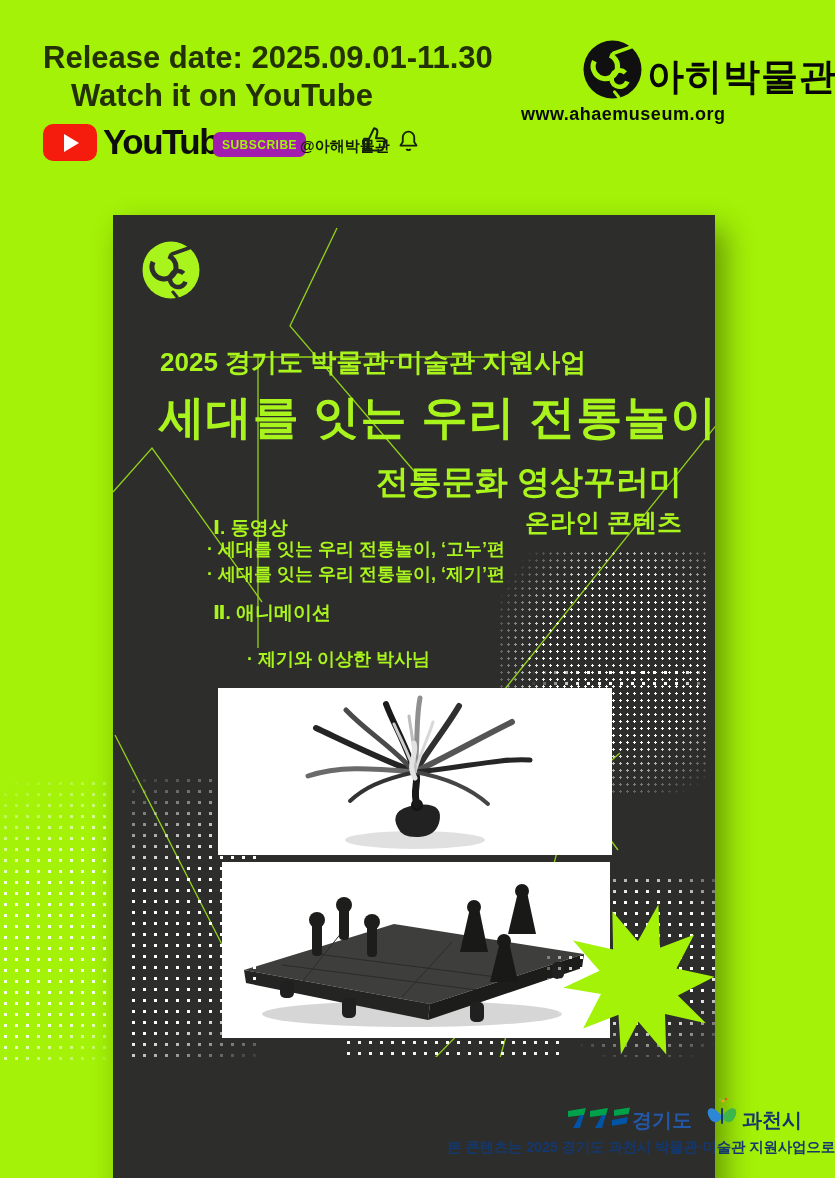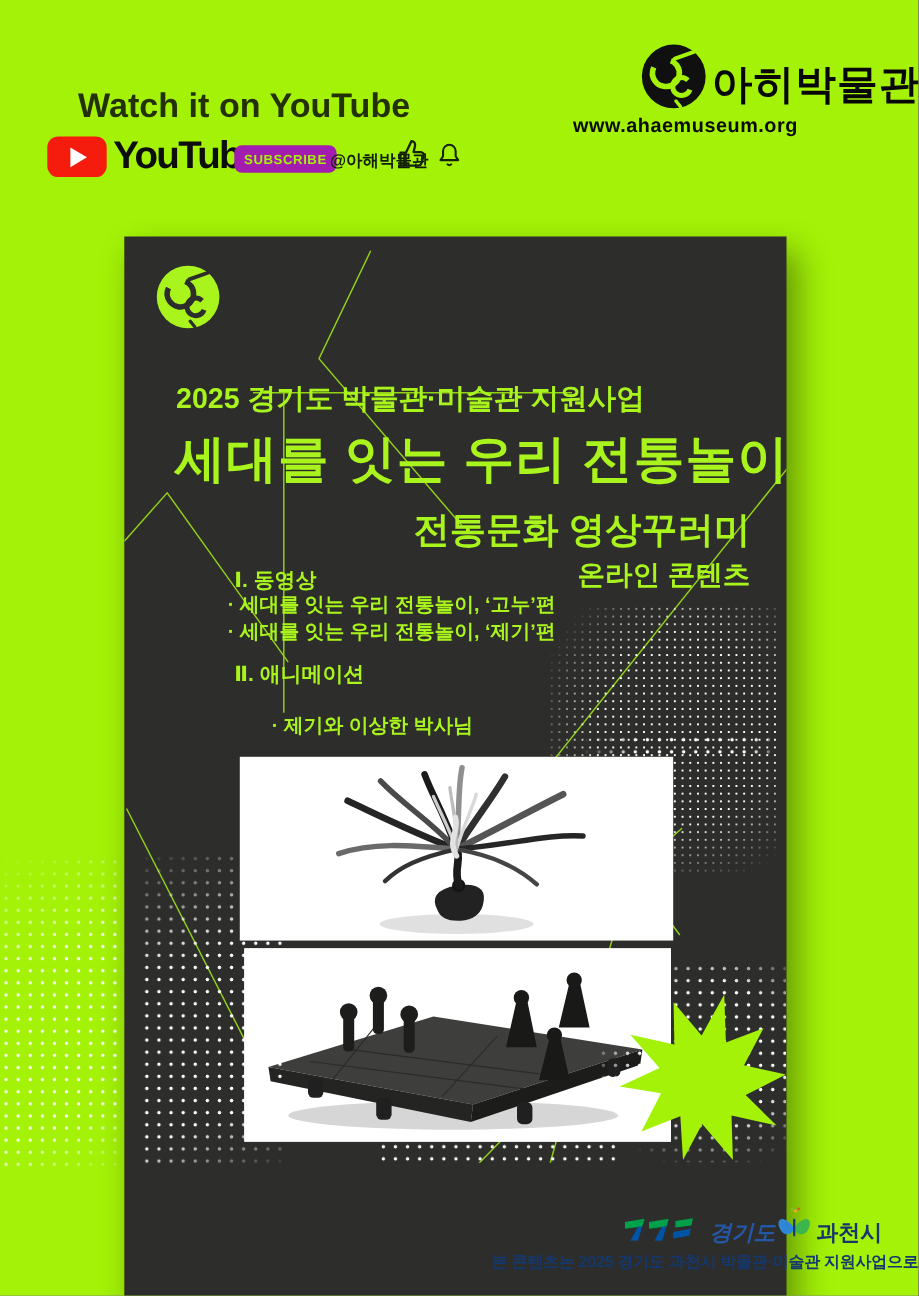--- a/index.html
+++ b/index.html
@@ -55,20 +55,21 @@
   
   .gg-text{font-size:20px;font-weight:bold;color:#2457a5;}
   .gc-text{font-size:20px;font-weight:bold;color:#16356e;}
   .credit{font-size:14.5px;font-weight:bold;color:#14386e;letter-spacing:-0.2px;}
 </style>
 </head>
 <body>
 
 <div id="canvas">
 
+  <div class="abs hdr-line nowrap" style="left:43px;top:40px;">Release date: 2025.09.01-11.30</div>
   <div class="abs hdr-line nowrap" style="left:43px;top:78px;margin-left:28px;">Watch it on YouTube</div>
 
   <div class="abs yt-play" style="left:43px;top:124px;">
     <div class="tri"></div>
   </div>
   <div class="abs yt-word nowrap" style="left:103px;top:122px;">YouTube</div>
 
   <div class="abs sub-btn" style="left:213px;top:132px;">
     <span>SUBSCRIBE</span>
   </div>
@@ -211,21 +212,21 @@
   <svg class="abs" style="left:568px;top:1105px;" width="72" height="26" viewBox="0 0 72 26">
     <g>
       <polygon points="0,6 18,3 16,10 0,12" fill="#00a14b"></polygon>
       <polygon points="18,3 12,23 5,23 12,10 16,10" fill="#0054a6"></polygon>
       <polygon points="22,6 40,3 38,10 22,12" fill="#00a14b"></polygon>
       <polygon points="40,3 34,23 27,23 34,10 38,10" fill="#0054a6"></polygon>
       <polygon points="46,5 62,2.5 60.5,9 46,11" fill="#00a14b"></polygon>
       <polygon points="44,15 60,12 58.5,18.5 44,21" fill="#0054a6"></polygon>
     </g>
   </svg>
-  <div class="abs gg-text nowrap" style="left:645px;top:1107px;font-style:italic;">경기도</div>
+  <div class="abs gg-text nowrap" style="left:632px;top:1107px;">경기도</div>
 
   <svg class="abs" style="left:705px;top:1097px;" width="34" height="34" viewBox="0 0 34 34">
     <circle cx="18" cy="4" r="1.5" fill="#f5a623"></circle>
     <circle cx="21" cy="2" r="1.2" fill="#e94e3c"></circle>
     <circle cx="15" cy="2.5" r="1" fill="#8cc63f"></circle>
     <path d="M16 18 C 6 6 0 12 4 20 C 7 27 13 26 16 22 Z" fill="#2e86d6"></path>
     <path d="M18 18 C 28 6 34 12 30 20 C 27 27 21 26 18 22 Z" fill="#3cb54a"></path>
     <path d="M17 12 L17 26" stroke="#16356e" stroke-width="2" stroke-linecap="round"></path>
   </svg>
   <div class="abs gc-text nowrap" style="left:742px;top:1107px;">과천시</div>

